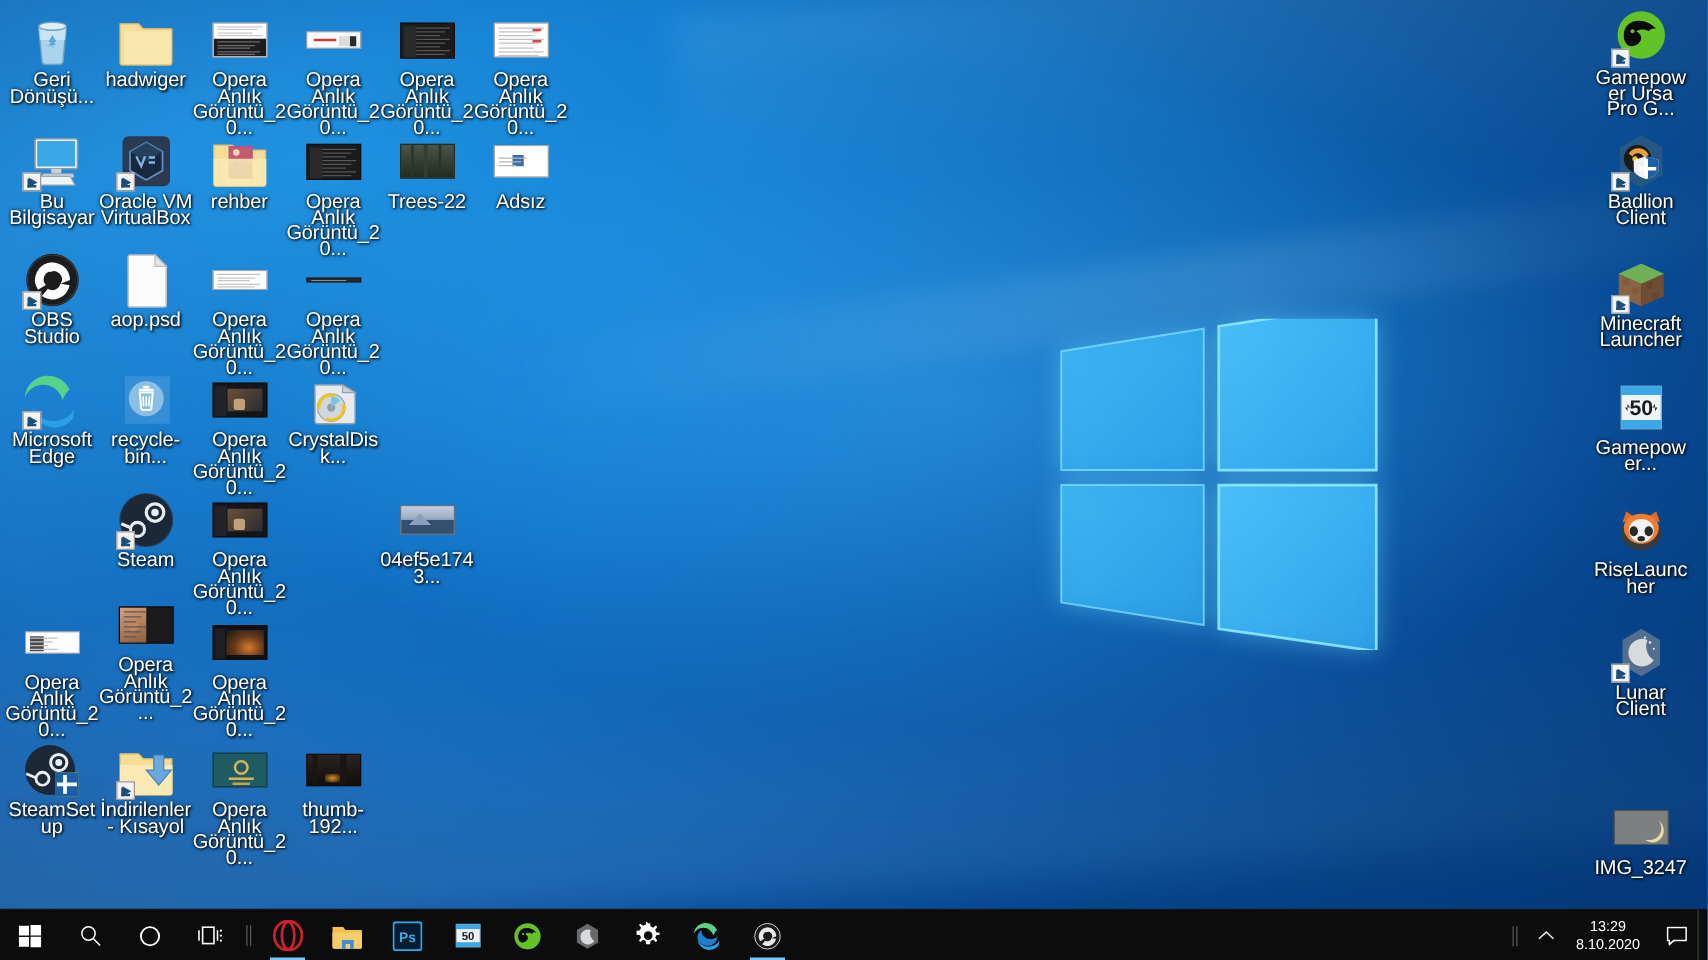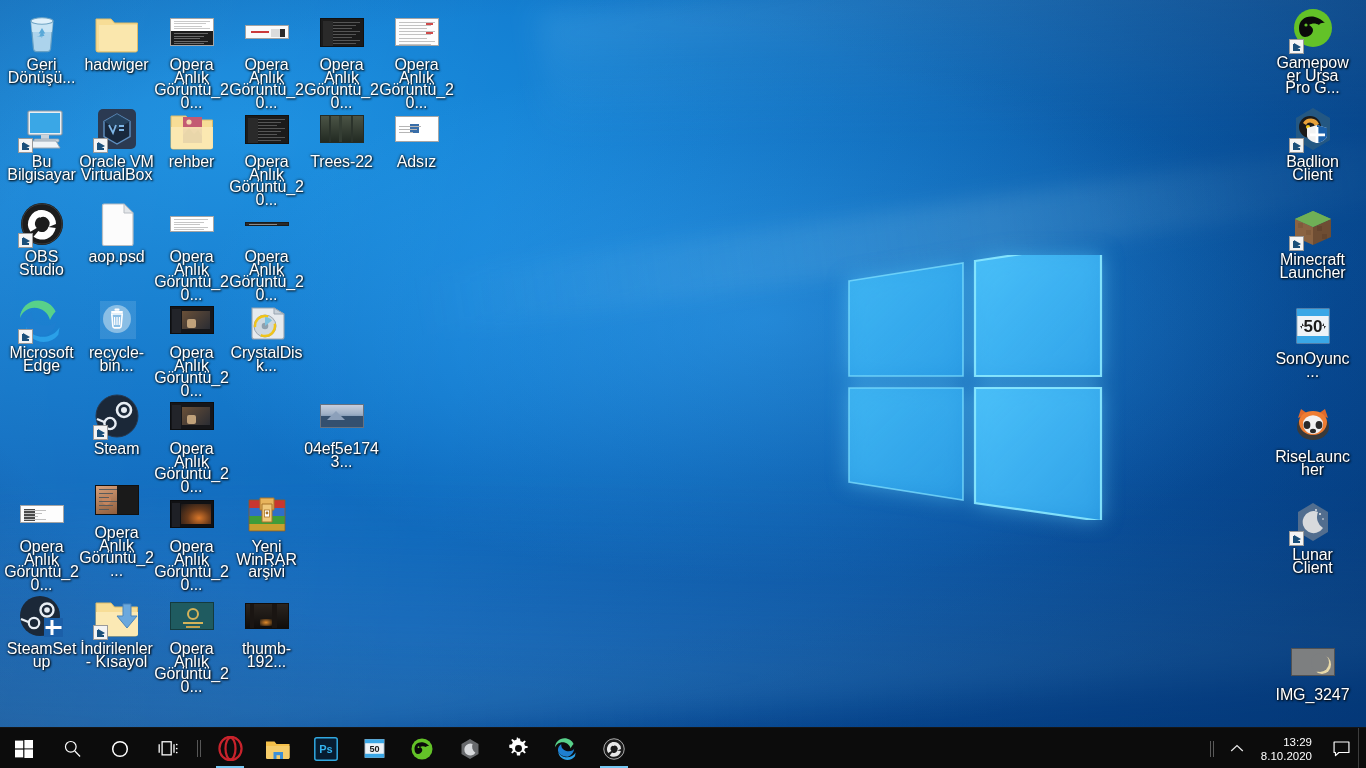--- a/index.html
+++ b/index.html
@@ -132,21 +132,21 @@
   .tb-sep i {
     display:block; width:1px; height:17px; background:#575757; margin:0 1px;
   }
   .tb-spacer { flex:1 1 auto; }
   #tray { display:flex; align-items:center; height:41px; flex:0 0 auto; }
   .tray-sep { display:flex; align-items:center; padding:0 6px; }
   .tray-sep i { display:block; width:1px; height:16px; background:#5a5a5a; margin:0 1px; }
   .tray-btn { height:41px; display:flex; align-items:center; justify-content:center; padding:0 9px; }
   #clock {
     height:41px; padding:0 12px 0 8px;
-    display:flex; flex-direction:column; align-items:flex-end; justify-content:center;
+    display:flex; flex-direction:column; align-items:center; justify-content:center;
     color:#fff; font-size:11.5px; line-height:14px;
   }
   #action-center { width:34px; height:41px; display:flex; align-items:center; justify-content:center; }
   #show-desktop { width:8px; height:41px; border-left:1px solid #3d3d3d; }
 </style>
 </head>
 <body>
 
 <div id="wallpaper">
   <div class="sweep sweep-top"></div>
@@ -507,36 +507,20 @@
     <div class="desk-icon" style="left: 154px; top: 490px;">
       <div class="glyph">
         <div class="thumb" style="width:44px;height:28px;background:#101114;position:relative;overflow:hidden;">
           <div style="position:absolute;inset:0;background:#101114;"></div>
           <div style="position:absolute;left:10px;top:3px;right:2px;bottom:3px;background:radial-gradient(ellipse at 60% 70%, #d9772a 0%, #6a3a1a 45%, #151619 100%);"></div>
           <div style="position:absolute;left:1px;top:2px;width:8px;height:24px;background:#1e2026;"></div>
         </div>
       </div>
       <div class="label">Opera Anlık Görüntü_20...</div>
     </div>
-    <div class="desk-icon" style="left: 229px; top: 490px;">
-      <div class="glyph">
-        <svg width="48" height="48" viewBox="0 0 48 48">
-          <rect x="6" y="10" width="36" height="8" fill="#c8362f"></rect>
-          <rect x="6" y="18" width="36" height="8" fill="#2f6fc8"></rect>
-          <rect x="6" y="26" width="36" height="8" fill="#3f9c3a"></rect>
-          <rect x="6" y="34" width="36" height="7" fill="#c8a02f"></rect>
-          <path d="M6 10 h36 v31 h-36z" fill="none" stroke="#8a5a2a" stroke-width="0.8"></path>
-          <path d="M17 8 h14 v12 h-14z" fill="#e8b45c" stroke="#a9742a" stroke-width="1"></path>
-          <path d="M19 14 h10 v18 h-10z" fill="#f0c87a" stroke="#a9742a" stroke-width="1"></path>
-          <rect x="21.5" y="20" width="5" height="7" fill="#fff" stroke="#a9742a" stroke-width="0.8"></rect>
-          <circle cx="24" cy="23" r="1.4" fill="#a9742a"></circle>
-        </svg>
-      </div>
-      <div class="label">Yeni WinRAR arşivi</div>
-    </div>
     <div class="desk-icon" style="left: 4px; top: 592px;">
       <div class="glyph">
         <svg width="48" height="48" viewBox="0 0 48 48">
           <circle cx="22" cy="24" r="20" fill="#1b2838"></circle>
           <circle cx="29" cy="18" r="6.5" fill="none" stroke="#e8eef4" stroke-width="2.4"></circle>
           <circle cx="29" cy="18" r="2.8" fill="#e8eef4"></circle>
           <path d="M3 27 l11 4.6" stroke="#e8eef4" stroke-width="2.2" fill="none"></path>
           <circle cx="16" cy="31" r="5.2" fill="#1b2838" stroke="#e8eef4" stroke-width="2.2"></circle>
           <rect x="26" y="26" width="19" height="19" fill="#f0c419"></rect>
           <rect x="26" y="26" width="19" height="19" fill="#1b5fa8"></rect>
@@ -627,21 +611,21 @@
       <div class="glyph">
         <svg width="48" height="48" viewBox="0 0 48 48">
           <rect x="8" y="7" width="32" height="34" fill="#eef3f7" stroke="#9ab3c4" stroke-width="1"></rect>
           <rect x="8" y="7" width="32" height="7" fill="#3aa7e6"></rect>
           <rect x="8" y="34" width="32" height="7" fill="#3aa7e6"></rect>
           <text x="24" y="30" font-family="Liberation Sans" font-size="17" font-weight="bold" text-anchor="middle" fill="#1a1a1a">50</text>
           <path d="M11 24 h4 l-2 -3 v6 z" fill="#2a2a2a"></path>
           <path d="M37 24 h-4 l2 -3 v6 z" fill="#2a2a2a"></path>
         </svg>
       </div>
-      <div class="label">SonOyunc...</div>
+      <div class="label">Gamepower...</div>
     </div>
     <div class="desk-icon" style="left: 1275px; top: 400px;">
       <div class="glyph">
         <svg width="48" height="48" viewBox="0 0 48 48">
           <ellipse cx="24" cy="27" rx="16" ry="13" fill="#3a3a3a"></ellipse>
           <path d="M9 18 l3 -9 7 5 z" fill="#e06a2b"></path>
           <path d="M39 18 l-3 -9 -7 5 z" fill="#e06a2b"></path>
           <path d="M10 22 a14 11 0 0 1 28 0 c0 7 -6 13 -14 13 s-14 -6 -14 -13z" fill="#ef7d32"></path>
           <path d="M14 24 a8 7 0 0 1 20 0 c0 6 -5 10 -10 10 s-10 -4 -10 -10z" fill="#f2f2f2"></path>
           <ellipse cx="18" cy="25" rx="3.4" ry="4" fill="#2a2a2a"></ellipse>

